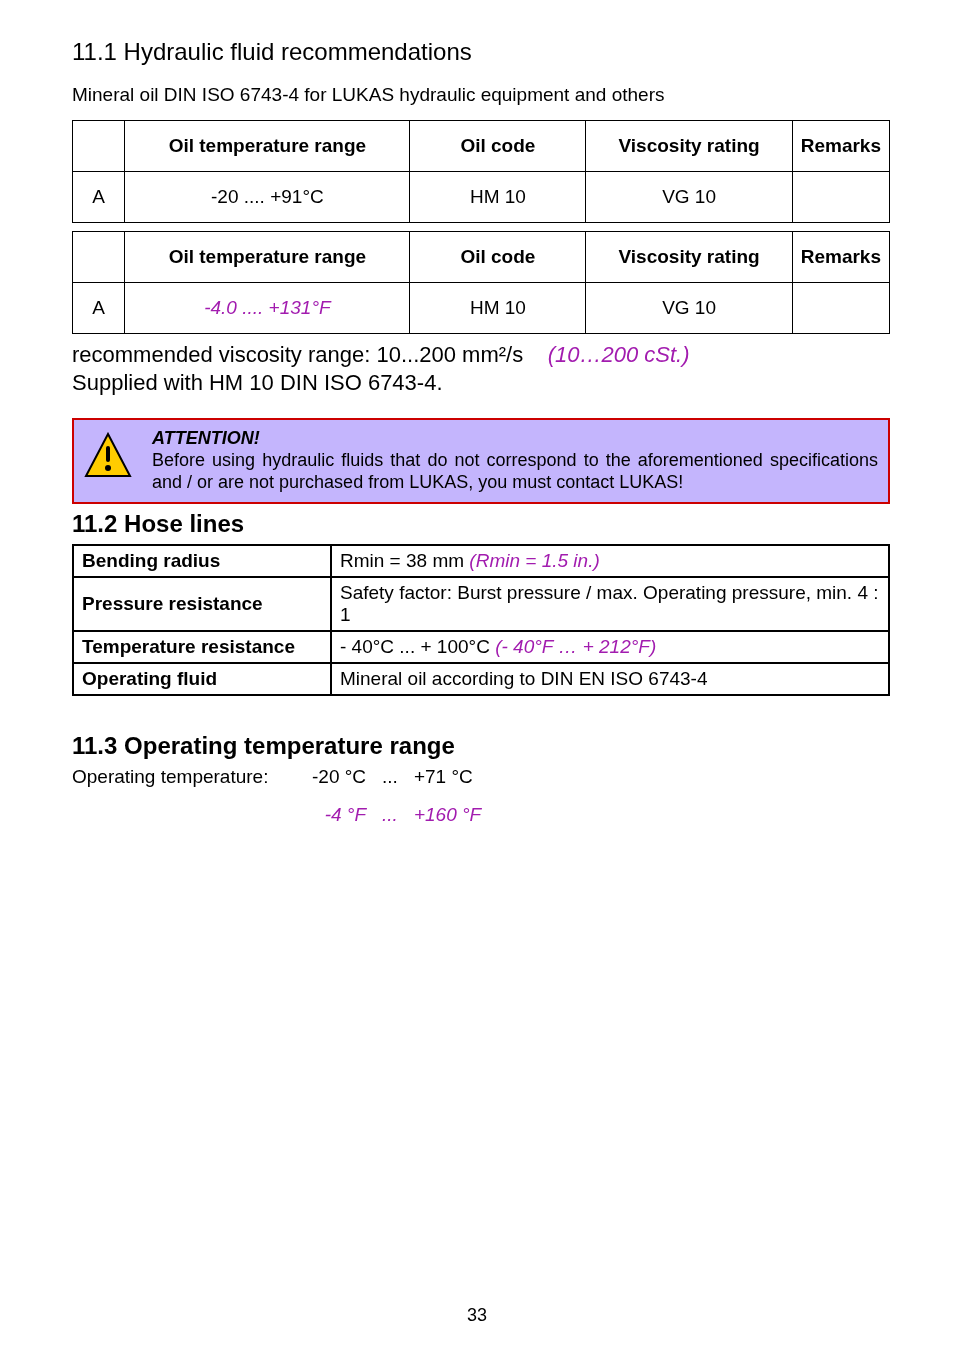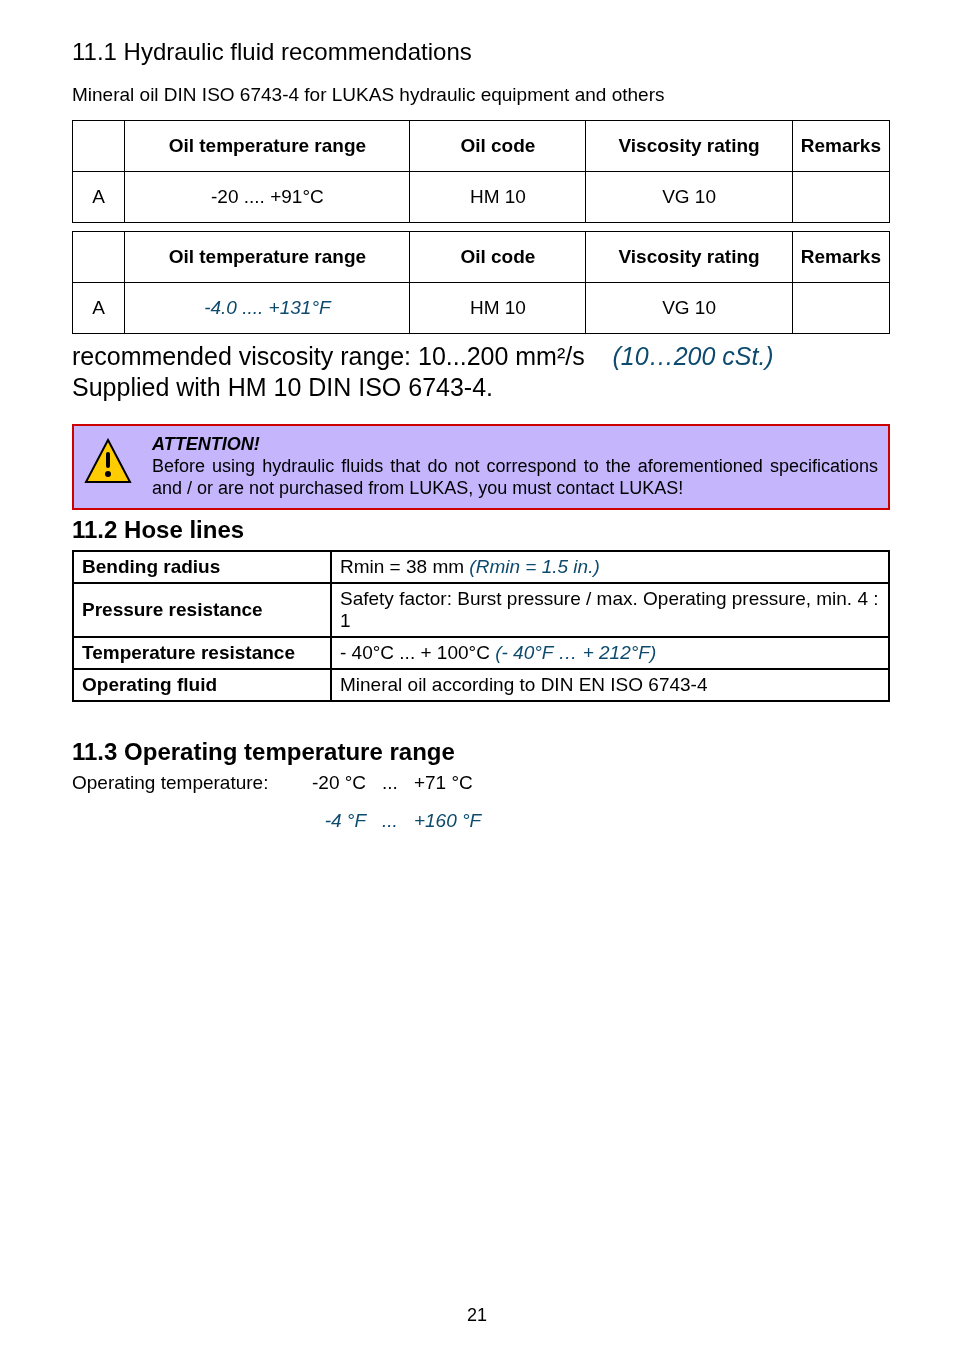--- a/index.html
+++ b/index.html
@@ -39,24 +39,24 @@
   table.spec th, table.spec td {
     border: 1px solid #000;
     padding: 14px 8px;
     text-align: center;
     vertical-align: middle;
   }
   .col-key { width: 36px; }
   .col-range { width: 272px; }
   .col-code { width: 162px; }
   .col-visc { width: 192px; }
-  .blue { color: #0c4a6e; }
+  .blue { color: #a21caf; }
   .italic { font-style: italic; }
   .para {
-    font-size: 25px;
+    font-size: 22px;
     margin: 8px 0 2px 0;
   }
   
   .att-box {
     border: 2px solid #c00;
     background: #c4b5fd;
     padding: 8px 10px 8px 10px;
     margin: 22px 0 4px 0;
     display: flex;
     align-items: flex-start;
@@ -223,14 +223,14 @@
     <div class="optemp-grid">
       <div class="cell-r">-20 °C</div>
       <div class="cell-c">...</div>
       <div class="cell-l">+71 °C</div>
       <div class="cell-r blue italic">-4 °F</div>
       <div class="cell-c blue italic">...</div>
       <div class="cell-l blue italic">+160 °F</div>
     </div>
   </div>
 
-  <div class="page-num">21</div>
+  <div class="page-num">33</div>
 </div>
 
 </body></html>

